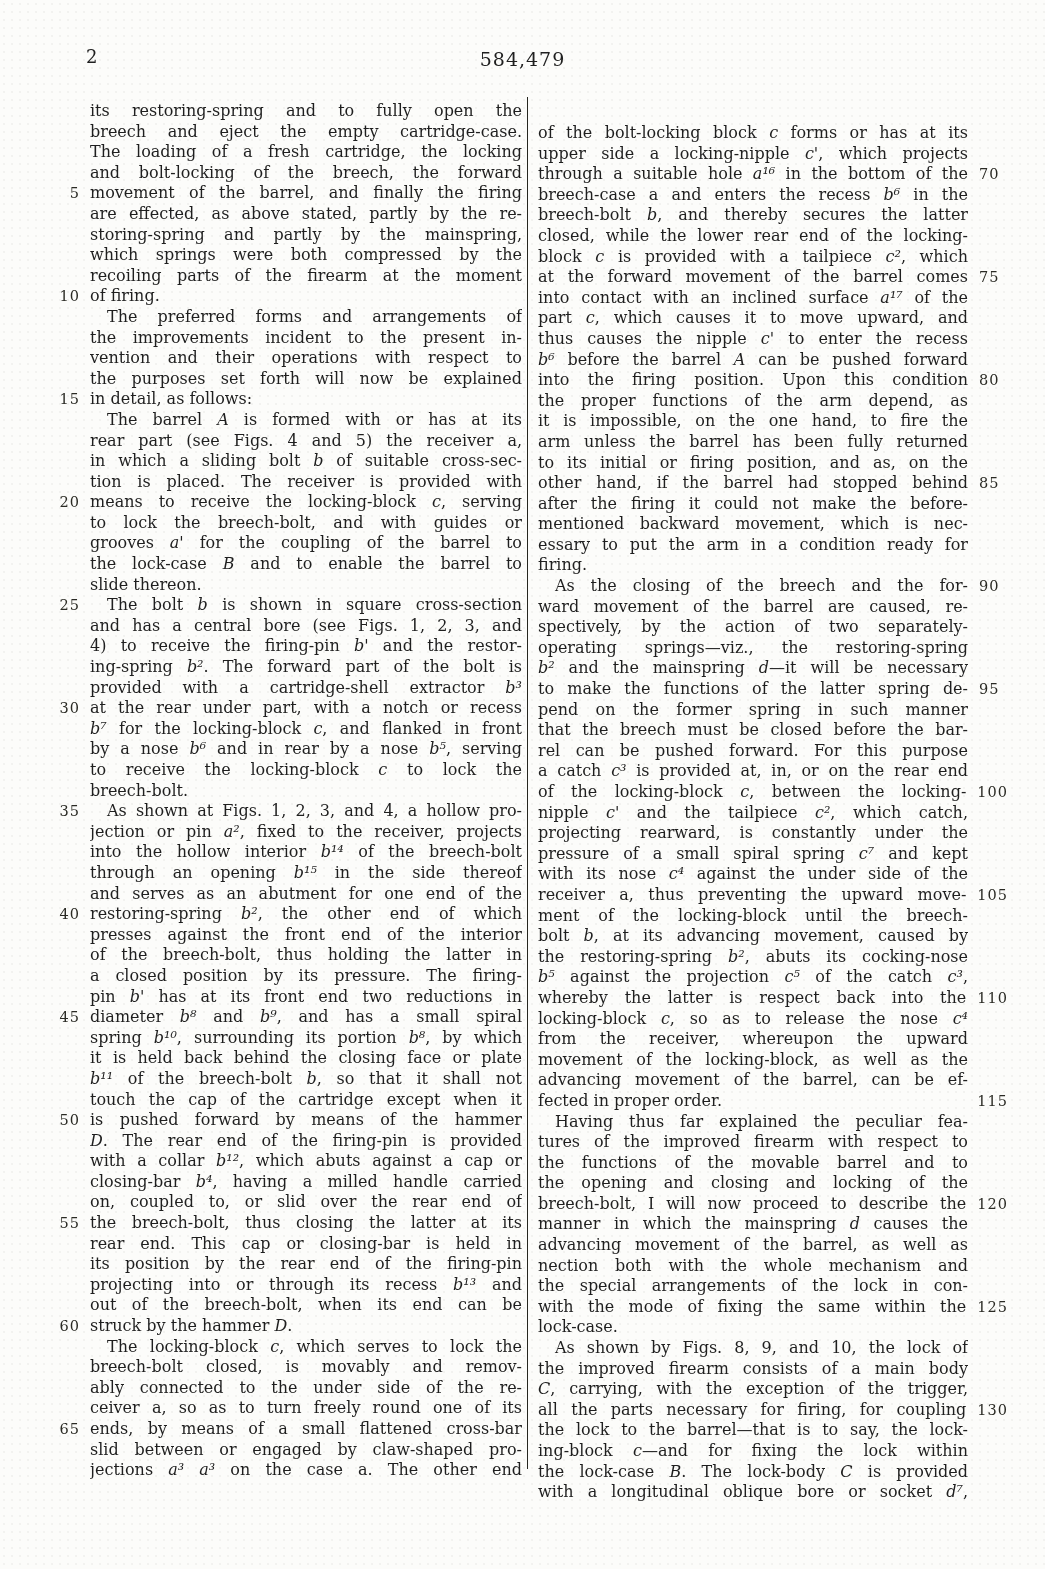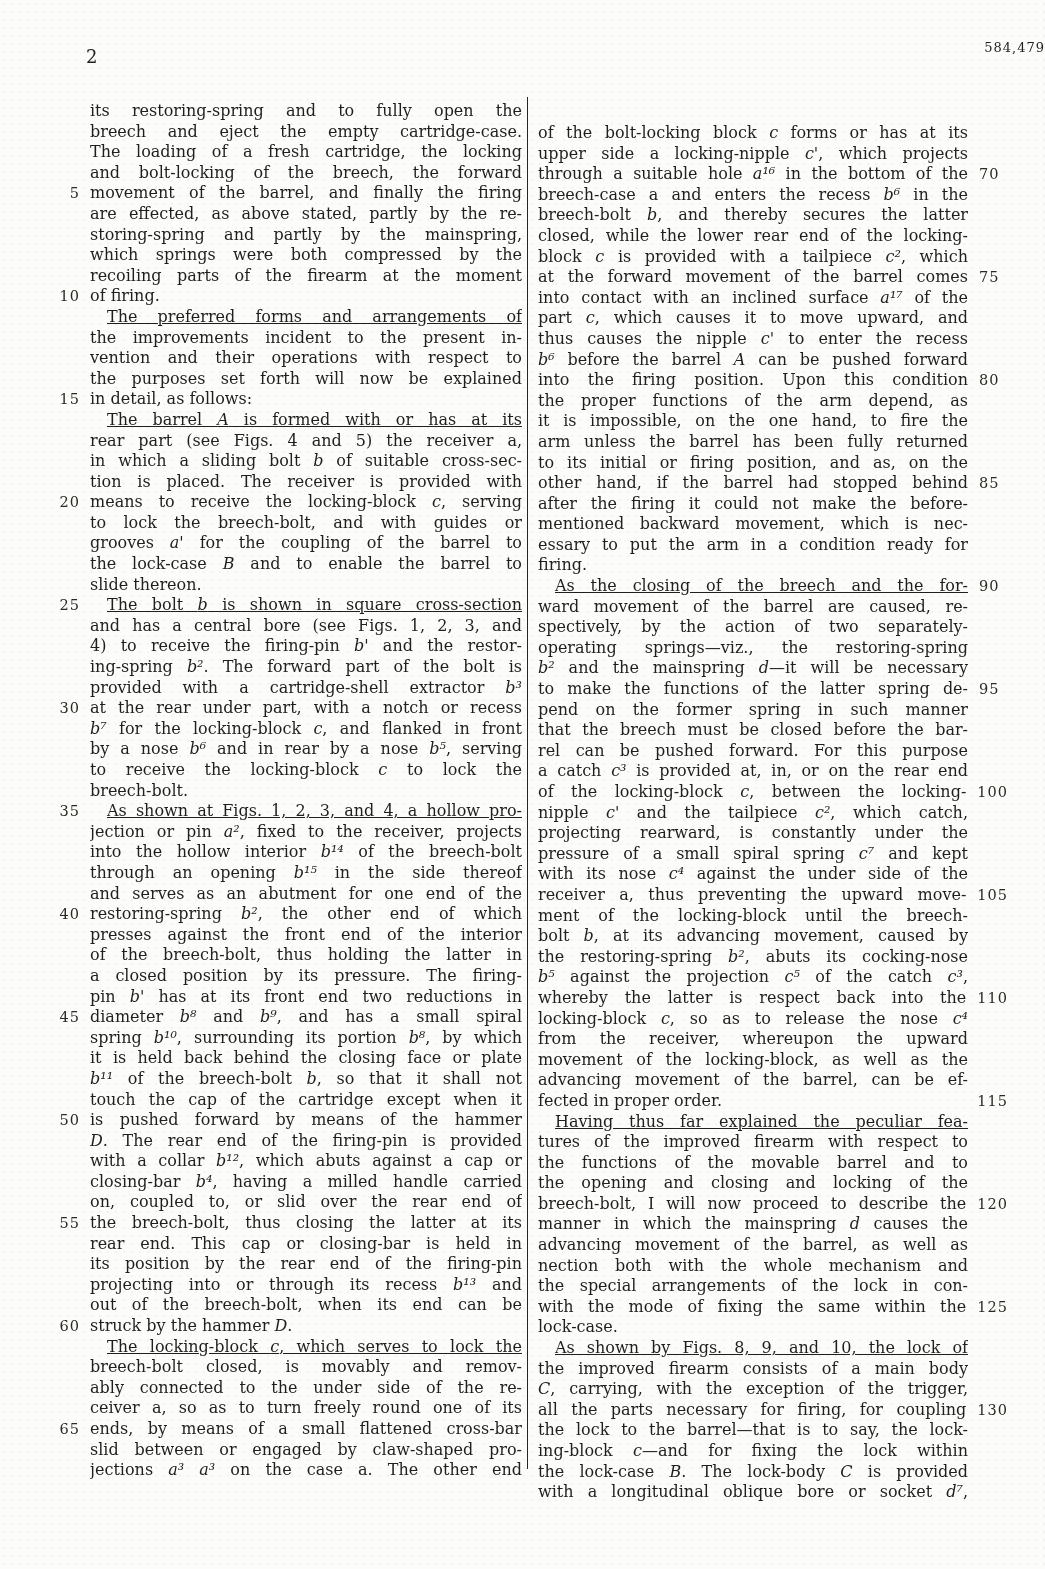--- a/index.html
+++ b/index.html
@@ -10,40 +10,40 @@
     background-size:8px 8px;
     font-family:"DejaVu Serif", serif;
     color:#1f1f1f;
   }
   .page{position:relative;width:1045px;height:1569px;overflow:hidden;}
   .pagenum{
     position:absolute;left:86px;top:46px;
     font-size:18px;
   }
   .patnum{
-    position:absolute;left:0;top:40px;width:1045px;
-    text-align:right;font-size:13px;letter-spacing:1px;
+    position:absolute;left:0;top:48px;width:1045px;
+    text-align:center;font-size:19px;letter-spacing:1px;
   }
   .divider{
     position:absolute;left:527px;top:97px;
     width:1.4px;height:1372px;background:#26261f;
   }
   .column{
     position:absolute;top:101px;
     font-size:16px;line-height:20.6px;
   }
   .col-left{left:56px;width:466px;}
   .col-right{left:538px;width:470px;margin-top:22px;}
   .line{display:flex;height:20.6px;white-space:nowrap;}
   .ltext{
     flex:1 1 auto;min-width:0;overflow:hidden;white-space:normal;
     text-align:justify;text-align-last:justify;
   }
   .line.e .ltext{text-align-last:left;}
-  .line.p .ltext{text-indent:17px;text-decoration:underline;}
+  .line.p .ltext{text-indent:17px;}
   .lnum{
     font-size:14.5px;color:#2a2a24;letter-spacing:1px;
   }
   .col-left .lnum{flex:0 0 34px;text-align:right;padding-right:10px;box-sizing:border-box;}
   .col-right .lnum{flex:0 0 40px;text-align:left;padding-left:11px;box-sizing:border-box;}
   i{font-style:italic;}
 </style>
 </head>
 <body>
 

